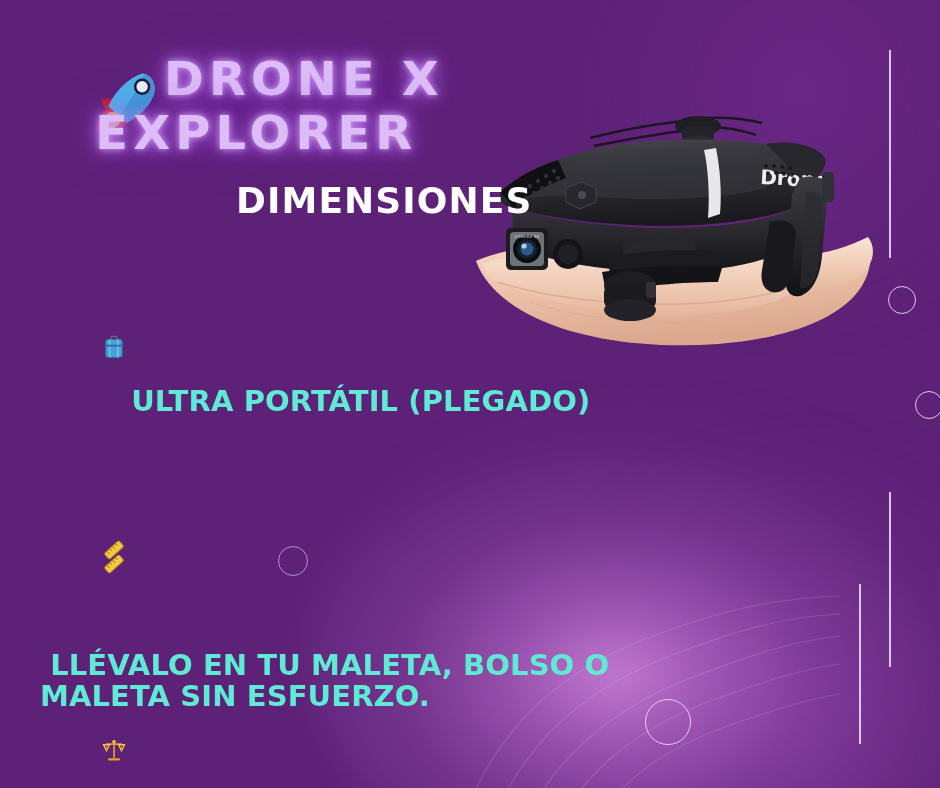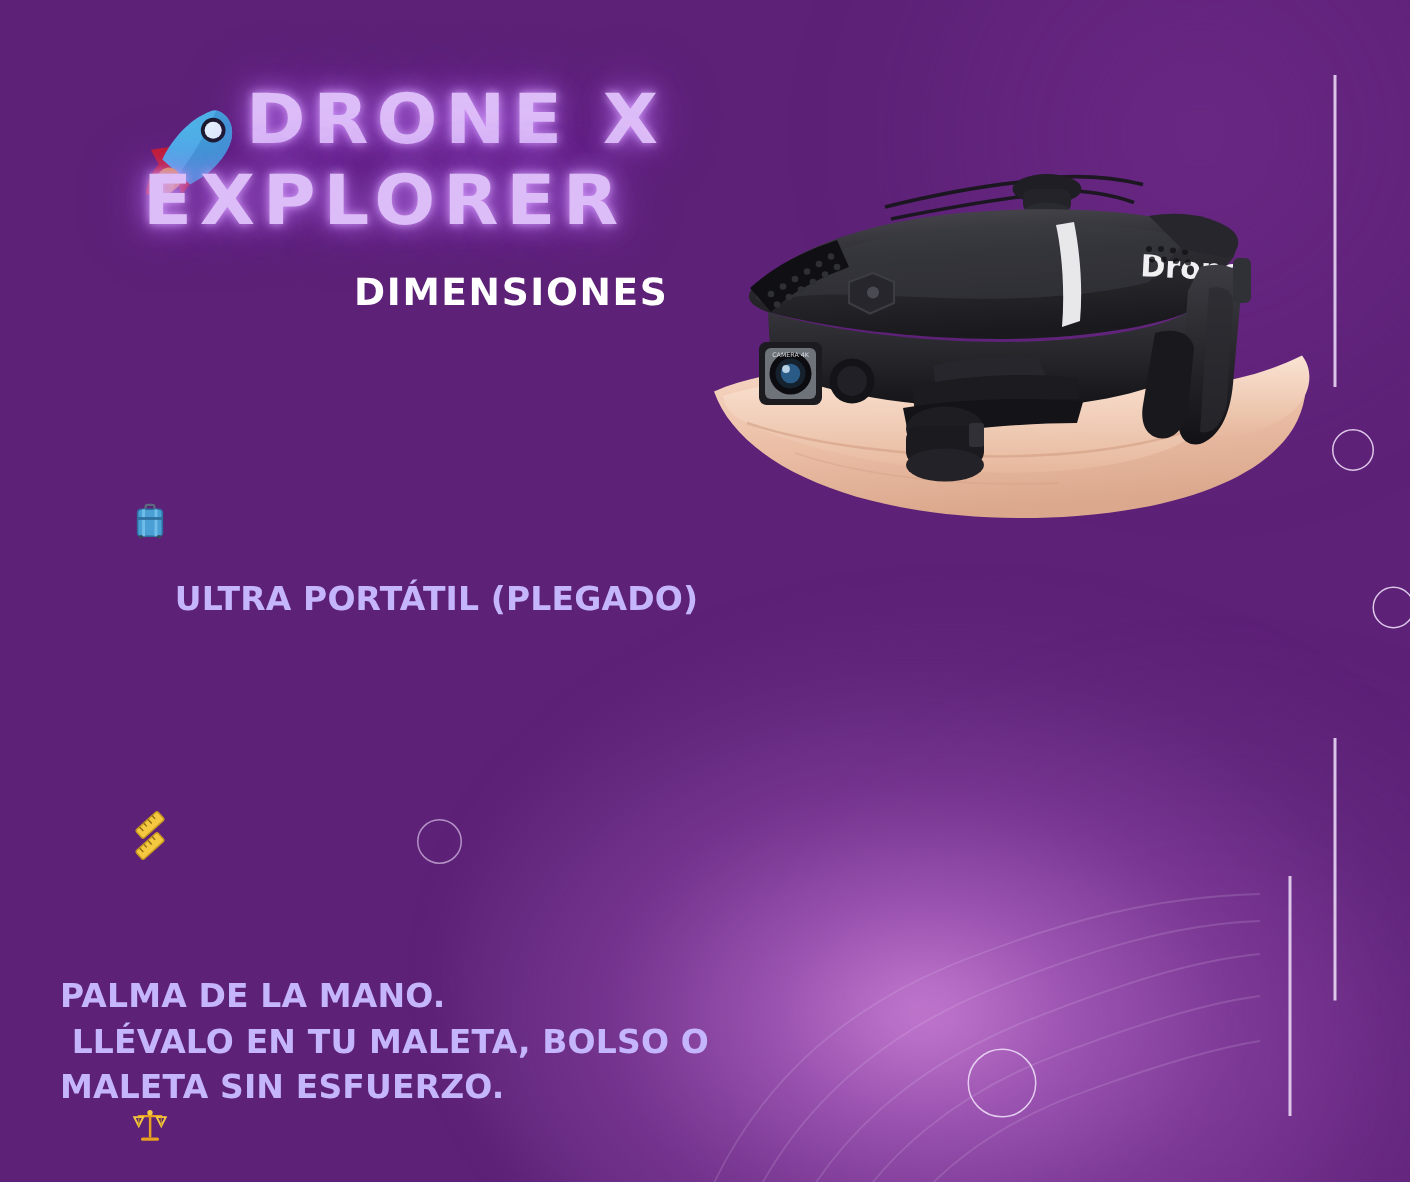--- a/index.html
+++ b/index.html
@@ -140,36 +140,36 @@
     pointer-events: none;
   }
 
   
   .dimensiones {
     position: absolute;
     left: 236px;
     top: 180px;
     font-family: "DejaVu Sans", sans-serif;
     font-weight: 700;
-    font-size: 25px;
+    font-size: 36px;
     letter-spacing: 1.1px;
     color: #ffffff;
     text-transform: uppercase;
     white-space: nowrap;
   }
 
   
   .copy {
     position: absolute;
     left: 40px;
     width: 620px;
-    color: #c4b5fd;
+    color: #5eead4;
     font-family: "DejaVu Sans", sans-serif;
     font-weight: 700;
-    font-size: 22px;
+    font-size: 29px;
     line-height: 30.6px;
     letter-spacing: .1px;
     text-transform: uppercase;
   }
   .copy .ln { white-space: pre; }
   .block-1 { top: 243px; }
   .block-2 { top: 460px; }
   .block-3 { top: 646px; }
 
   .emoji {
@@ -383,21 +383,20 @@
             <g stroke="#8a6a10" stroke-width="1.2">
               <line x1="8" y1="11" x2="8" y2="16"></line>
               <line x1="13" y1="11" x2="13" y2="15"></line>
               <line x1="18" y1="11" x2="18" y2="16"></line>
               <line x1="23" y1="11" x2="23" y2="15"></line>
             </g>
           </g>
         </svg>
       </span>
     </div>
-    <div class="ln">PALMA DE LA MANO.</div>
     <div class="ln"> LLÉVALO EN TU MALETA, BOLSO O</div>
     <div class="ln">MALETA SIN ESFUERZO.</div>
   </div>
 
   <div class="copy block-2">
     <div class="ln">
       <span class="emoji">
         <svg viewBox="0 0 32 32">
           <g transform="rotate(-42 16 16)">
             <rect x="3" y="11" width="26" height="10" rx="2" fill="#f5c842"></rect>

